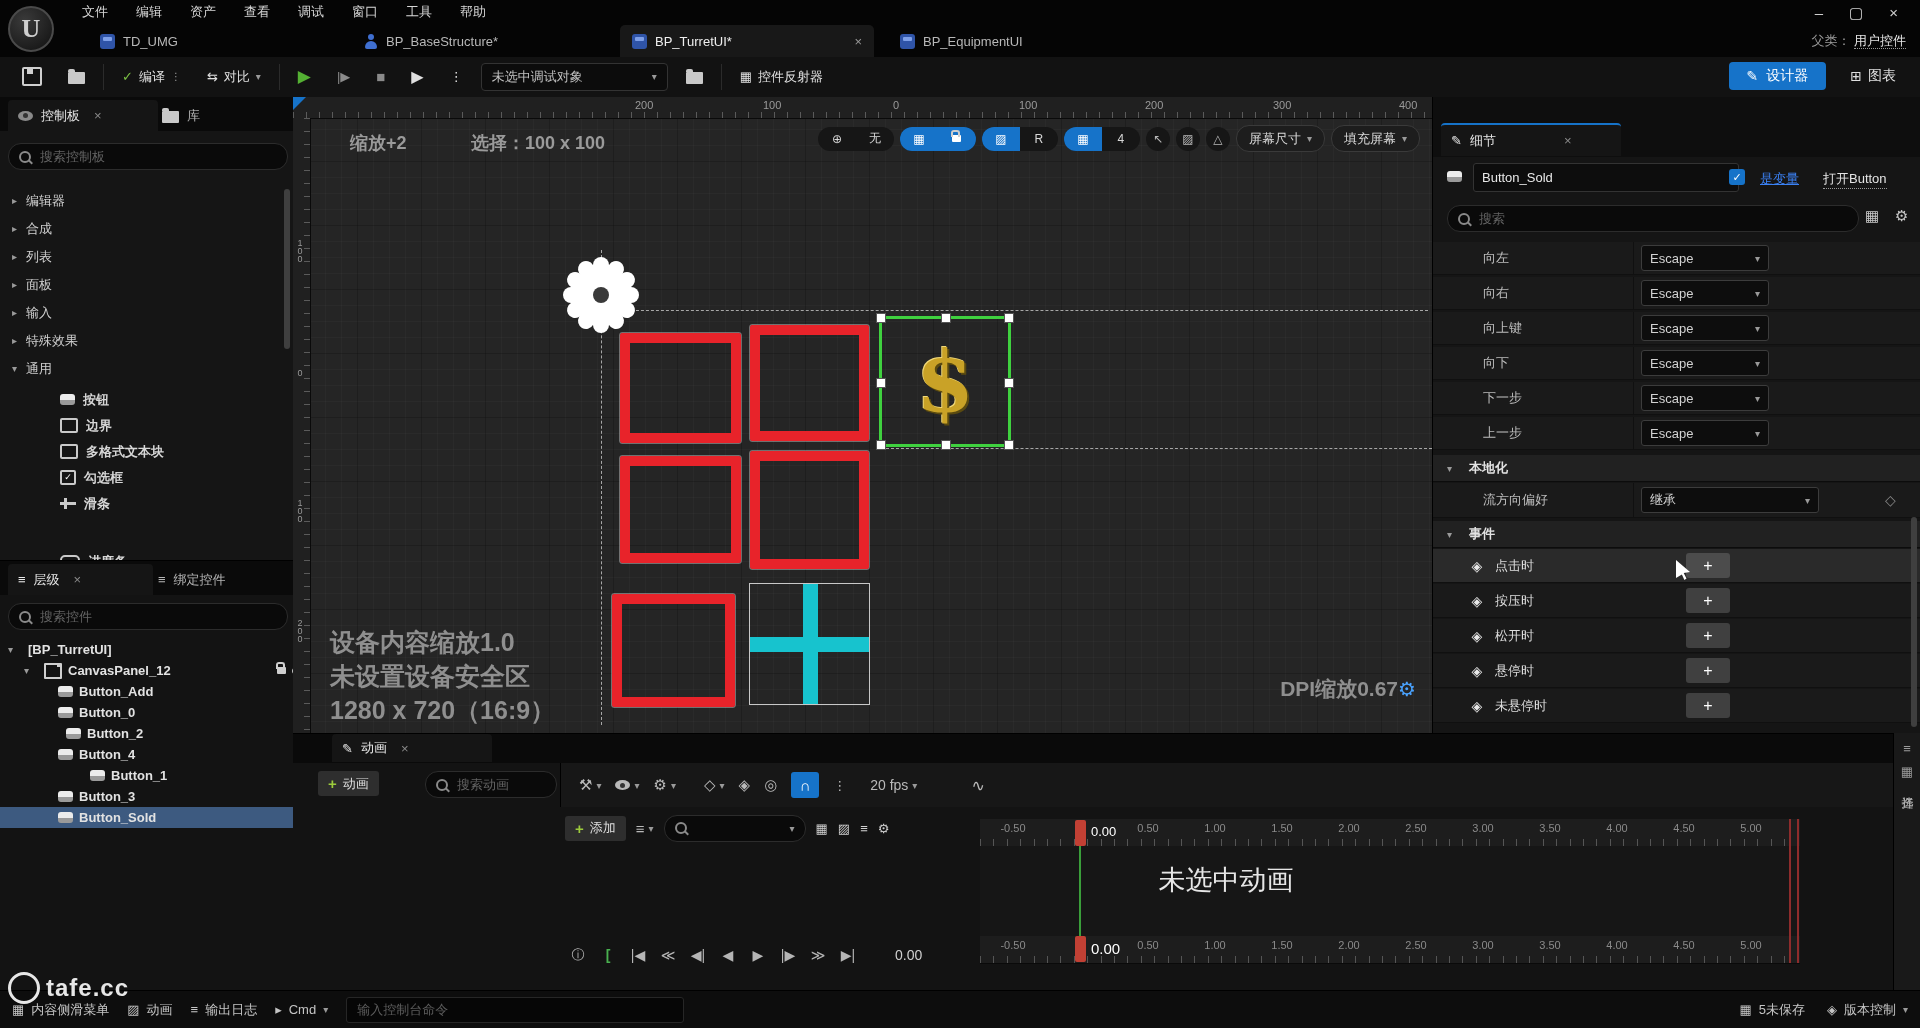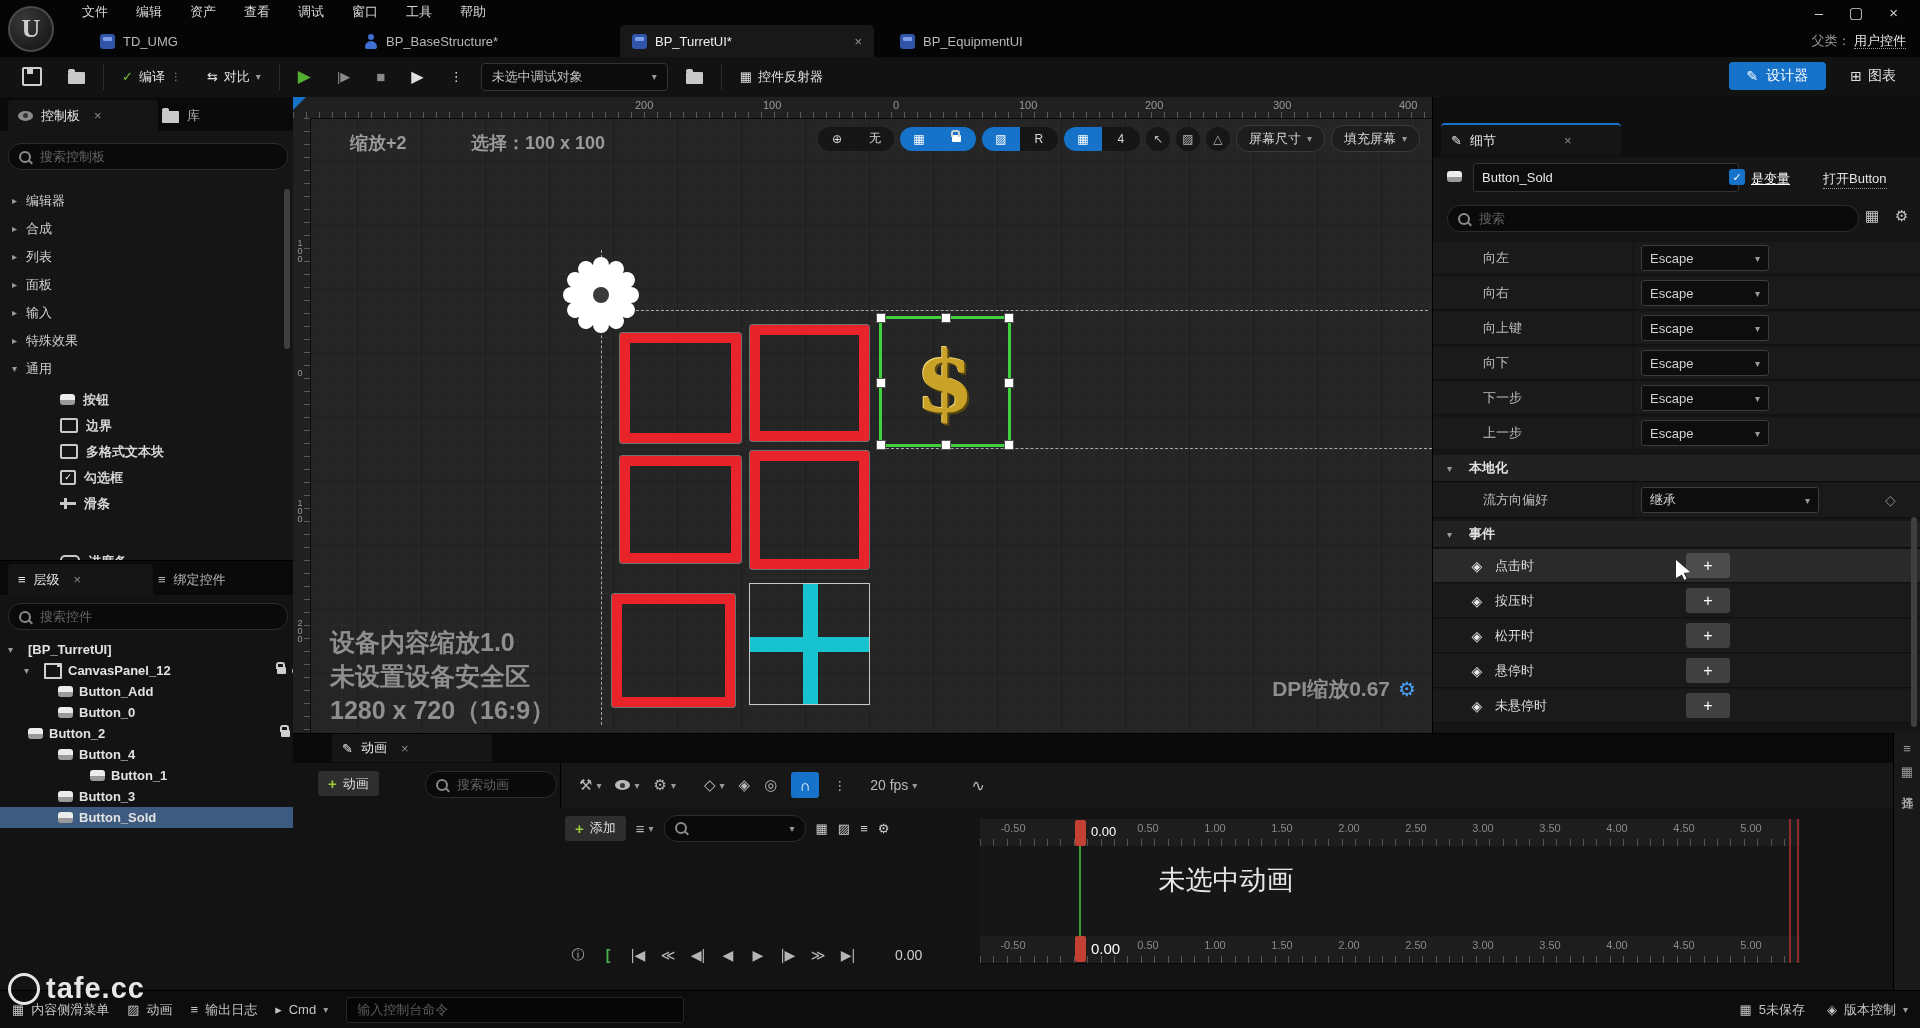--- a/index.html
+++ b/index.html
@@ -105,21 +105,21 @@
   .pluscell .ph{position:absolute;top:50%;left:0;height:15px;width:100%;margin-top:-7px;background:#17c3ce;}
   .selbox{position:absolute;border:3px solid #3fd13f;}
   .selbox .dollar{position:absolute;left:0;top:0;width:100%;height:100%;display:flex;align-items:center;justify-content:center;
        font-family:"DejaVu Serif","Liberation Serif",serif;font-weight:bold;font-size:84px;color:#c9a227;
        text-shadow:2px 2px 0 #5a4a10,-1px -1px 0 #f0d878;}
   .handle{position:absolute;width:8px;height:8px;background:#fff;border:1px solid #555;}
   .starburst{position:absolute;width:76px;height:76px;}
   .starburst i{position:absolute;left:0;top:30px;width:76px;height:16px;background:#fff;border-radius:8px;}
   .starburst::after{content:"";position:absolute;left:30px;top:30px;width:16px;height:16px;border-radius:50%;background:#3a3a3a;}
   .cv-bottom{position:absolute;left:37px;color:#8f8f8f;font-size:25px;font-weight:bold;line-height:34px;}
-  .dpi{position:absolute;right:16px;top:578px;display:flex;align-items:center;gap:8px;color:#8f8f8f;font-size:21px;font-weight:bold;}
+  .dpi{position:absolute;right:16px;top:578px;display:flex;align-items:center;color:#8f8f8f;font-size:21px;font-weight:bold;}
   .dpi .g{color:#4aa3ff;font-size:20px;}
   
   .details{position:absolute;left:1432px;top:97px;width:488px;height:636px;background:#151515;border-left:1px solid #000;}
   .d-row{position:absolute;left:0;width:488px;display:flex;align-items:center;background:#1a1a1a;border-bottom:1px solid #101010;}
   .d-label{padding-left:50px;color:#bdbdbd;width:150px;flex:none;}
   .d-colsep{position:absolute;left:200px;top:0;bottom:0;width:1px;background:#101010;}
   .esc-dd{position:absolute;left:208px;display:flex;align-items:center;justify-content:space-between;width:110px;height:24px;
           background:#0d0d0d;border:1px solid #3c3c3c;border-radius:3px;padding:0 8px;color:#d2d2d2;}
   .sect{position:absolute;left:0;width:488px;height:26px;display:flex;align-items:center;gap:8px;background:#212121;
         border-bottom:1px solid #0c0c0c;padding-left:14px;color:#e2e2e2;font-weight:bold;}
@@ -158,21 +158,21 @@
                display:flex;flex-direction:column;align-items:center;gap:8px;padding-top:8px;box-sizing:border-box;color:#9a9a9a;}
   .vtext{writing-mode:vertical-rl;font-size:12px;color:#b5b5b5;}
   
   .statusbar{position:absolute;left:0;top:990px;width:1920px;height:38px;background:#0d0d0d;border-top:1px solid #000;
              display:flex;align-items:center;gap:18px;padding:0 12px;box-sizing:border-box;color:#c5c5c5;}
   .sb-item{display:flex;align-items:center;gap:7px;}
   .console{display:flex;align-items:center;background:#060606;border:1px solid #262626;border-radius:3px;height:24px;width:320px;padding:0 8px;}
   .console input{background:transparent;border:none;outline:none;color:#ccc;width:100%;font-size:13px;}
   .console input::placeholder{color:#5c5c5c;}
   .sb-right{margin-left:auto;display:flex;align-items:center;gap:22px;}
-  .watermark{position:absolute;left:8px;top:972px;font-size:29px;font-weight:bold;color:rgba(255,255,255,.9);
+  .watermark{position:absolute;left:8px;top:972px;font-size:24px;font-weight:bold;color:rgba(255,255,255,.9);
              display:flex;align-items:center;gap:6px;letter-spacing:1px;}
   .wm-circle{width:26px;height:26px;border:3px solid rgba(255,255,255,.9);border-radius:50%;}
 </style>
 </head>
 <body>
 
 <div id="app">
 
   <div class="titlebar">
     <div class="ue-logo">U</div>
@@ -370,21 +370,21 @@
         <span class="lock"></span>
         <span class="eye" style="margin-right:10px;"></span>
     </div>
     <div class="h-row" style="top:141px;padding-left:58px;">
       <span class="i-btn"></span>
         <span>Button_0</span>
       <span class="grow"></span>
         <span class="lock"></span>
         <span class="eye" style="margin-right:10px;"></span>
     </div>
-    <div class="h-row" style="top:162px;padding-left:28px;">
+    <div class="h-row" style="top:162px;padding-left:66px;">
       <span class="i-btn"></span>
         <span>Button_2</span>
       <span class="grow"></span>
         <span class="lock"></span>
         <span class="eye" style="margin-right:10px;"></span>
     </div>
     <div class="h-row" style="top:183px;padding-left:58px;">
       <span class="i-btn"></span>
         <span>Button_4</span>
       <span class="grow"></span>
@@ -522,21 +522,21 @@
         <span>✎</span>
         <span>细节</span>
         <span class="x" style="margin-left:60px;">×</span>
       </div>
     </div>
 
     <div class="abs" style="left:0;top:66px;width:488px;height:30px;">
       <span class="i-btn" style="position:absolute;left:14px;top:8px;"></span>
       <input class="name-input" value="Button_Sold" style="">
       <span class="cbx" style="left:296px;top:6px;">✓</span>
-      <span class="abs" style="left:318px;top:7px;color:#ffffff;text-decoration:underline;">是变量</span>
+      <span class="abs" style="left:327px;top:7px;color:#3b82f6;text-decoration:underline;">是变量</span>
       <span class="abs" style="left:390px;top:7px;color:#e4e4e4;border-bottom:1px dotted #9a9a9a;">打开Button</span>
     </div>
 
     <div class="searchpill" style="position:absolute;left:14px;top:108px;width:390px;">
       <span class="mag"></span>
       <input placeholder="搜索" style="">
     </div>
     <span class="abs" style="left:432px;top:110px;color:#c9c9c9;font-size:15px;">▦</span>
     <span class="abs" style="left:462px;top:110px;color:#c9c9c9;font-size:15px;">⚙</span>
 

